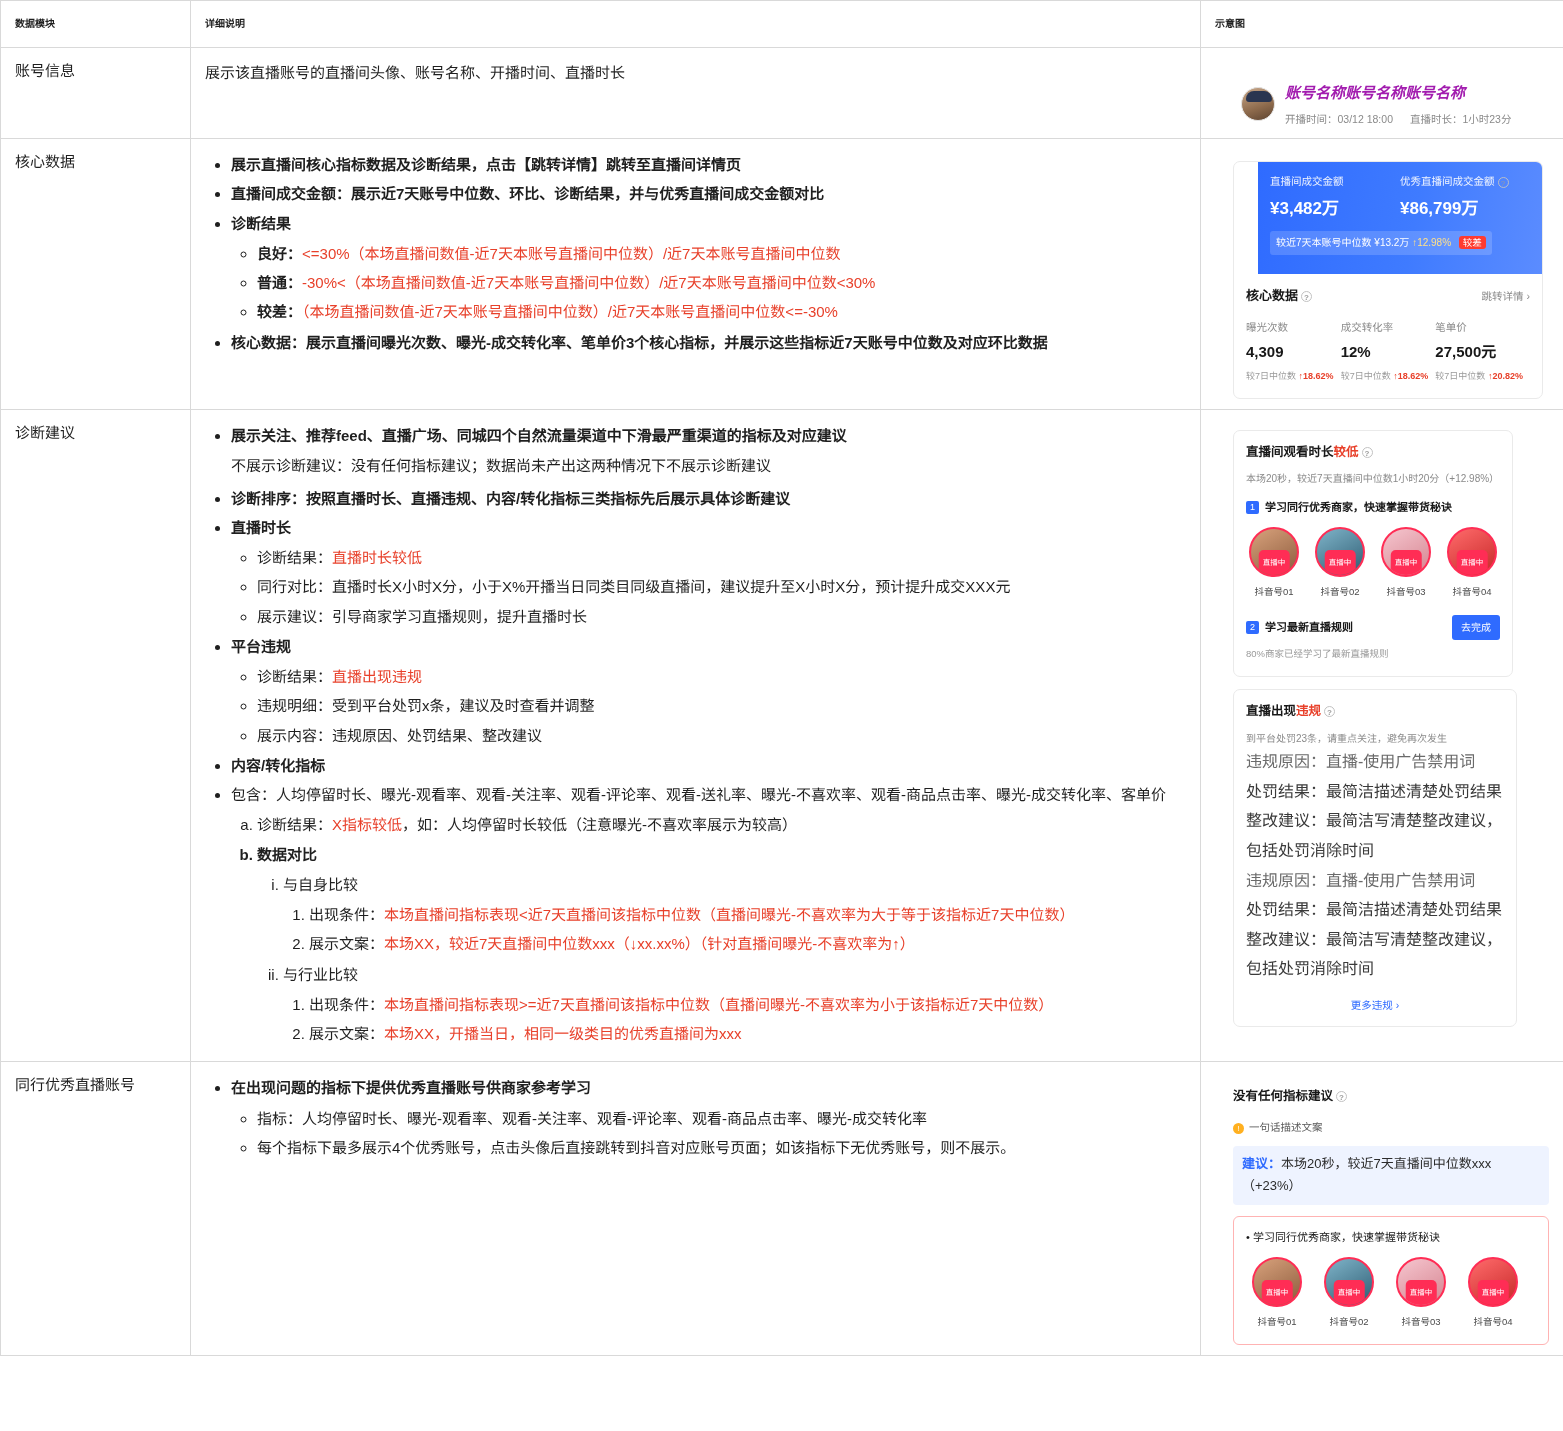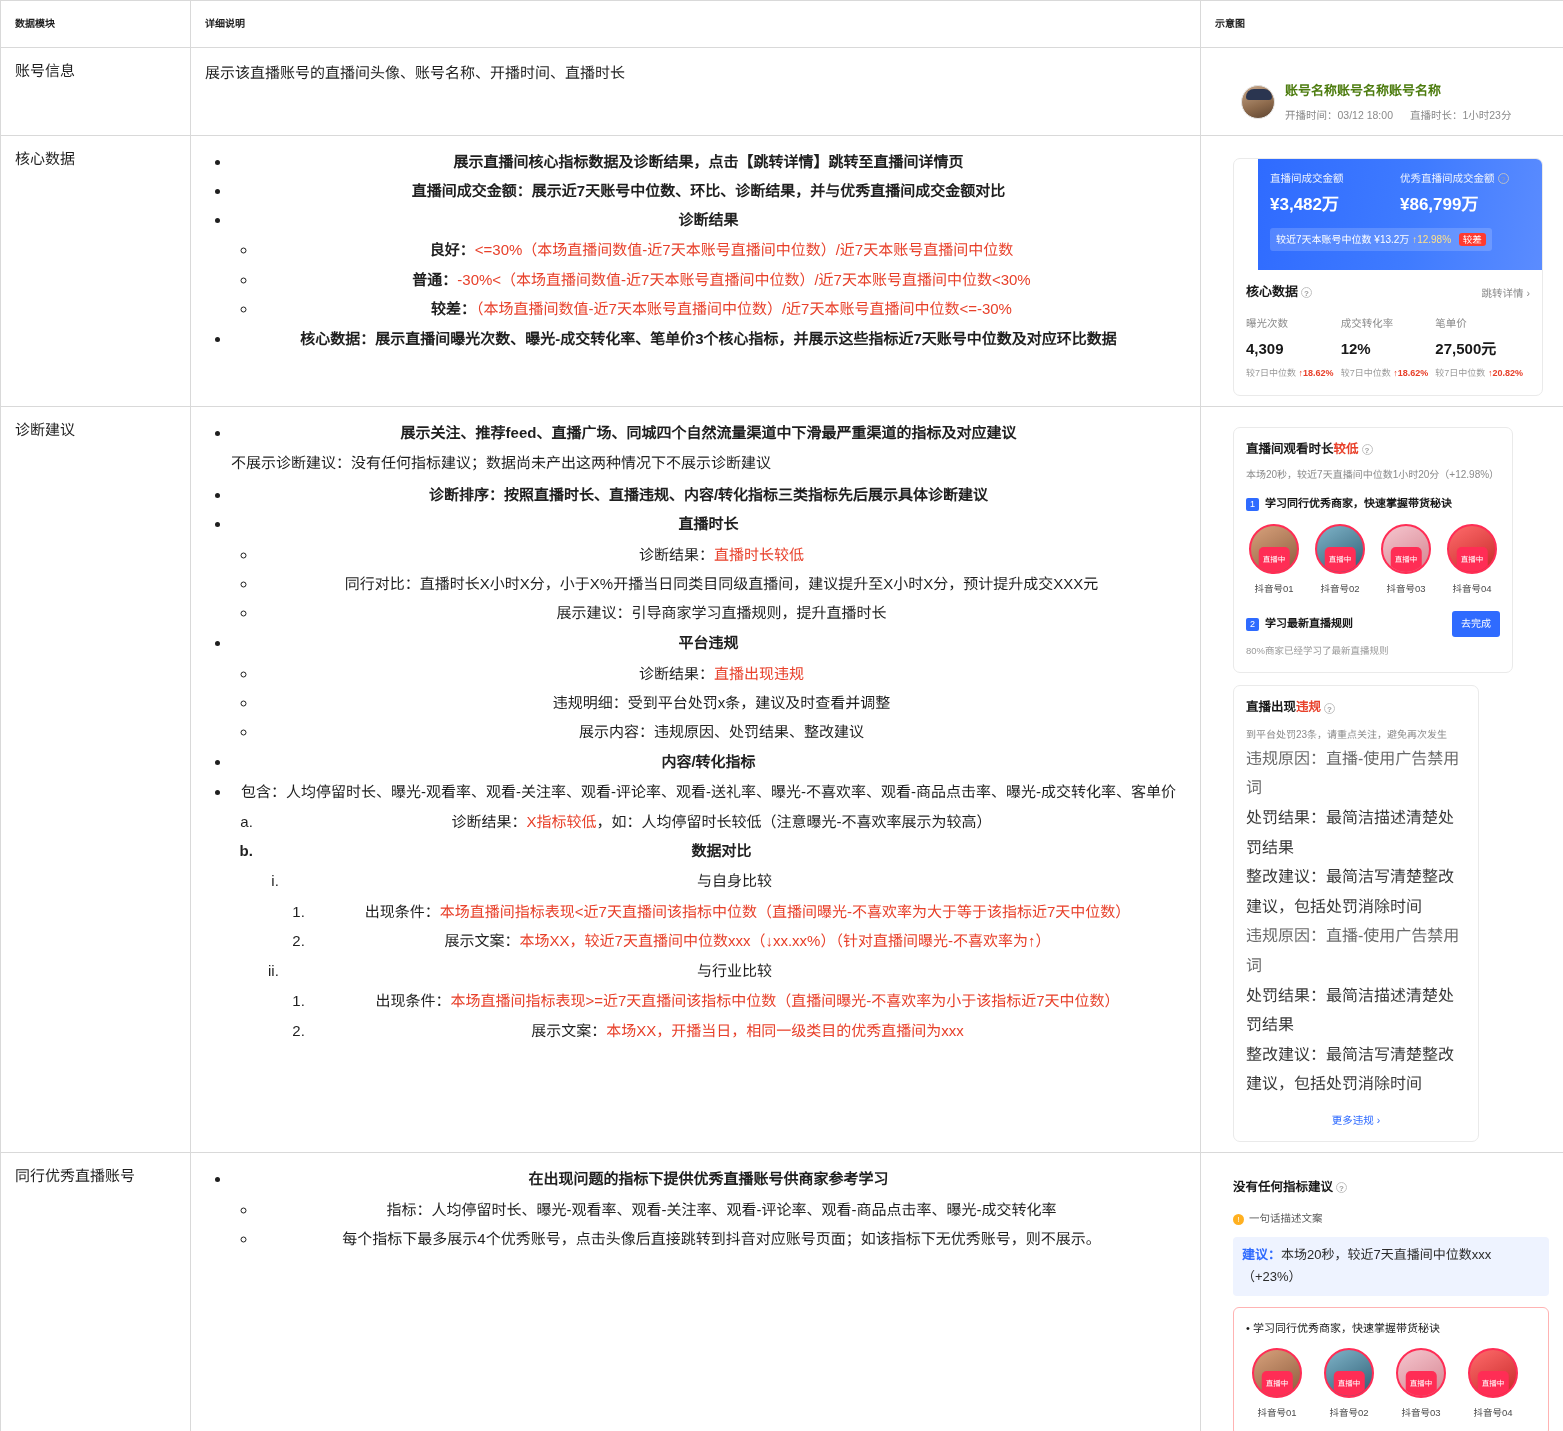--- a/index.html
+++ b/index.html
@@ -30,21 +30,21 @@
     background: #ffffff;
     text-align: left;
   }
   col.c1 { width: 190px; }
   col.c2 { width: 1010px; }
   col.c3 { width: 363px; }
 
   td.modcell { font-size: 15px; padding-top: 14px; }
 
   
-  ul.lv1, ul.lv2, ol.lv3, ol.lv4, ol.lv5 { margin: 4px 0 4px 0; padding-left: 26px; text-align: center; }
+  ul.lv1, ul.lv2, ol.lv3, ol.lv4, ol.lv5 { margin: 4px 0 4px 0; padding-left: 26px; }
   ul.lv1 { list-style: disc; margin-top: 2px; }
   ul.lv2 { list-style: circle; }
   ol.lv3 { list-style: lower-alpha; }
   ol.lv4 { list-style: lower-roman; }
   ol.lv5 { list-style: decimal; }
   li { margin: 3px 0; }
   .b { font-weight: bold; }
   .red { color: #e8402a; }
   .plain { margin: 2px 0 6px 0; }
 
@@ -59,21 +59,21 @@
   .avatar {
     width: 34px; height: 34px; border-radius: 50%;
     background: linear-gradient(160deg,#c9a88a 0%, #8d6a4c 60%, #5c4330 100%);
     position: relative; overflow: hidden; flex: none;
     border: 1px solid #e5e5e5;
   }
   .avatar::after {
     content:""; position:absolute; left:4px; top:3px; width:26px; height:11px;
     background:#2a3550; border-radius:8px 8px 3px 3px;
   }
-  .acct-name { font-size: 13px; font-weight: bold; color: #4d7c0f; }
+  .acct-name { font-size: 15px; font-weight: bold; color: #a21caf; font-style: italic; }
   .acct-meta { font-size: 10.5px; color: #8a8a8a; margin-top: 4px; }
   .acct-meta span { margin-right: 14px; }
 
   
   .metric-wrap {
     margin: 12px 0 0 18px; width: 310px;
     border: 1px solid #eaeaea; border-radius: 7px; overflow: hidden;
     background: #fff;
   }
   .metric-top {
@@ -144,21 +144,21 @@
     margin-top: 14px;
   }
   .btn-blue {
     background: #2f6bff; color: #fff; font-size: 10px; border-radius: 3px;
     padding: 4px 9px;
   }
   .rule-sub { font-size: 9.5px; color: #9a9a9a; margin-top: 6px; }
 
   
   .vio-card {
-    margin: 12px 0 0 18px; width: 246px; background: #fff;
+    margin: 12px 0 0 18px; width: 284px; background: #fff;
     border: 1px solid #eaeaea; border-radius: 7px; padding: 11px 12px 12px 12px;
   }
   .vio-sub { font-size: 10px; color: #8a8a8a; margin-top: 7px; }
   .vio-block { font-size: 16px; color: #3a3a3a; line-height: 1.85; }
   .vio-block .k { color: #6a6a6a; }
   .vio-more { text-align: center; font-size: 10.5px; color: #2f6bff; margin-top: 12px; }
 
   
   .cmt-card { margin: 14px 0 0 18px; width: 316px; }
   .cmt-title { font-size: 12.5px; font-weight: bold; color: #181818; }

